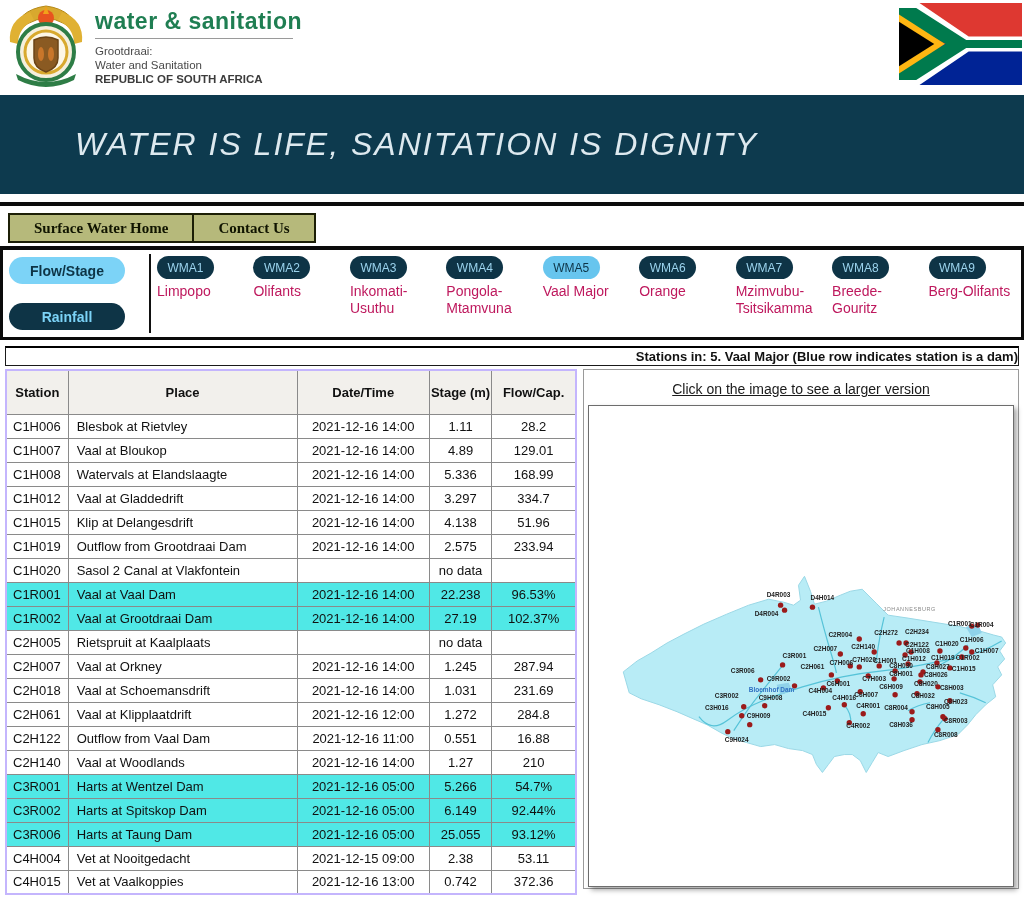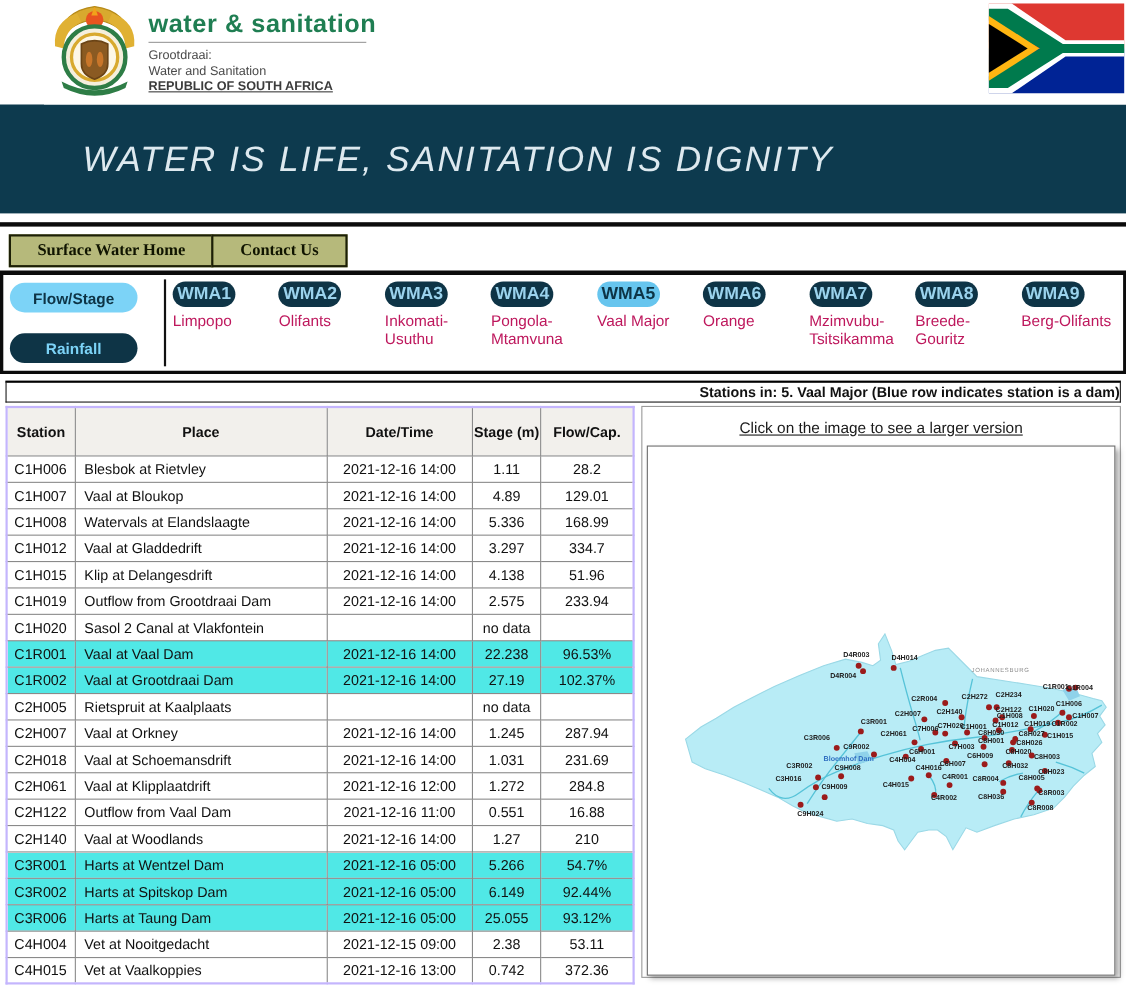--- a/index.html
+++ b/index.html
@@ -1,26 +1,26 @@
 <!DOCTYPE html>
 <html><head>
 <meta charset="utf-8">
 <style>
   * { margin:0; padding:0; box-sizing:border-box; }
   html,body { width:1024px; height:903px; overflow:hidden; background:#fff;
               font-family:"Liberation Sans", sans-serif; }
 
   
-  .header { position:relative; height:95px; background:#fff;margin-left:40px; }
+  .header { position:relative; height:95px; background:#fff; }
   .coat { position:absolute; left:6px; top:2px; }
   .brand { position:absolute; left:95px; top:8px; }
   .brand-title { font-size:23px; font-weight:600; color:#1f7e52; letter-spacing:.5px; }
   .brand-rule { width:198px; border-bottom:1.5px solid #9a9a9a; margin-top:3px; }
   .dept { margin-top:5px; font-size:11.5px; line-height:14px; color:#4a4a4a; }
-  .dept .bold { font-weight:bold; color:#3c3c3c;text-decoration:underline; }
+  .dept .bold { font-weight:bold; color:#3c3c3c; }
   .flag { position:absolute; right:0; top:3px; }
 
   
   .banner { height:99px; background:#0d3a4e; display:flex; align-items:center;font-style:italic; }
   .banner span { margin-left:75px; font-size:32px; letter-spacing:2px; color:#dde9ef; font-weight:400; }
 
   .bar { height:4px; background:#0b0b0b; }
   .gap8 { height:8px; } .gap7 { height:7px; } .gap3 { height:3px; }
 
   
@@ -34,21 +34,21 @@
   .wma-nav { position:relative; border:3px solid #0b0b0b; border-top-width:4px; height:94px; background:#fff; }
   .nav-left { position:absolute; left:0; top:0; width:146px; height:100%; }
   .pill-btn { display:block; width:116px; height:27px; border:none; border-radius:14px;
               font-weight:bold; font-size:14px; cursor:pointer; }
   .flow-btn { margin:7px 0 16px 6px; background:#7cd3f7; color:#0d3446; }
   .rain-btn { margin:19px 0 0 6px; background:#0e3446; color:#7cd3f7; }
   .nav-divider { position:absolute; left:146px; top:4px; bottom:4px; width:2px; background:#111; }
   .wma-list { position:absolute; left:150px; right:0; top:6px; display:flex; }
   .wma-item { width:97px; padding-left:4px; }
   .wma-pill { display:block; width:57px; height:23px; border:none; border-radius:12px;
-              background:#0e3446; color:#9bd3ed; font-weight:bold; font-size:16px; cursor:pointer; }
+              background:#0e3446; color:#9bd3ed; font-weight:normal; font-size:12px; cursor:pointer; }
   .wma-pill.active { background:#67c5ee; color:#0d3446; }
   .wma-label { margin-top:4px; font-size:14px; line-height:17px; color:#be185d; }
 
   
   .stations-title { margin:6px 5px 0 5px; border:1px solid #1a1a1a; border-top:2px solid #000;
                     height:20px; line-height:18px; text-align:right; font-weight:bold; font-size:13px; color:#111; }
 
   
   .content { display:flex; margin:3px 5px 0 5px; align-items:flex-start; }
 

